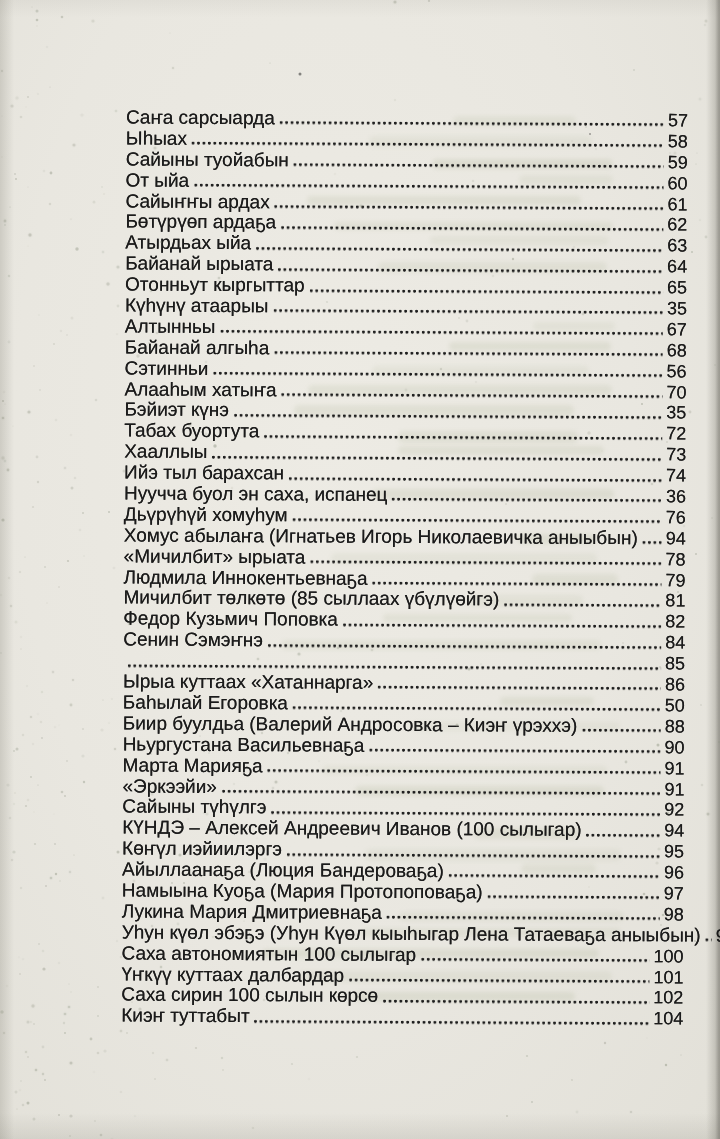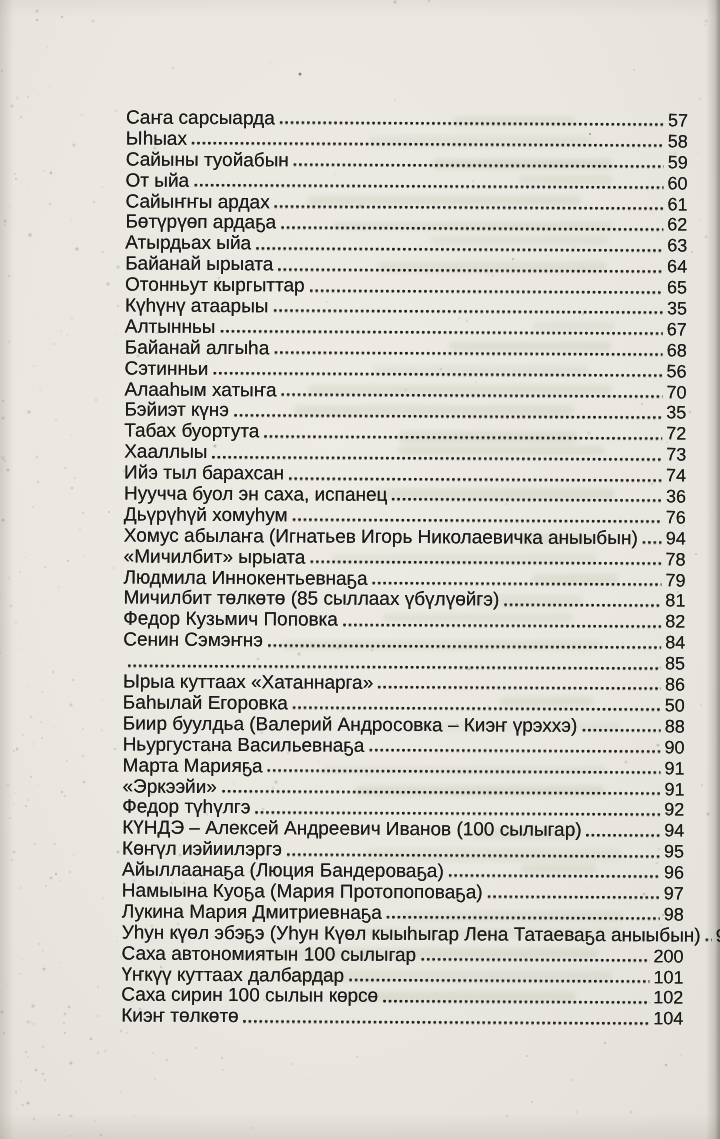--- a/index.html
+++ b/index.html
@@ -301,21 +301,21 @@
     <span class="n">91</span>
   </div>
 
   <div class="row">
     <span class="t">«Эркээйи»</span>
     <span class="leader"></span>
     <span class="n">91</span>
   </div>
 
   <div class="row">
-    <span class="t">Федор түһүлгэ</span>
+    <span class="t">Сайыны түһүлгэ</span>
     <span class="leader"></span>
     <span class="n">92</span>
   </div>
 
   <div class="row">
     <span class="t">КҮНДЭ – Алексей Андреевич Иванов (100 сылыгар)</span>
     <span class="leader"></span>
     <span class="n">94</span>
   </div>
 
@@ -345,37 +345,37 @@
 
   <div class="row">
     <span class="t">Уһун күөл эбэҕэ (Уһун Күөл кыыһыгар Лена Татаеваҕа аныыбын)</span>
     <span class="leader"></span>
     <span class="n">99</span>
   </div>
 
   <div class="row">
     <span class="t">Саха автономиятын 100 сылыгар</span>
     <span class="leader"></span>
-    <span class="n">200</span>
+    <span class="n">100</span>
   </div>
 
   <div class="row">
     <span class="t">Үҥкүү куттаах далбардар</span>
     <span class="leader"></span>
     <span class="n">101</span>
   </div>
 
   <div class="row">
     <span class="t">Саха сирин 100 сылын көрсө</span>
     <span class="leader"></span>
     <span class="n">102</span>
   </div>
 
   <div class="row">
-    <span class="t">Киэҥ төлкөтө</span>
+    <span class="t">Киэҥ туттабыт</span>
     <span class="leader"></span>
     <span class="n">104</span>
   </div>
 </div>
   <div class="noise" id="noise">
       <div class="speck" style="box-shadow: rgba(134, 140, 122, 0.21) 123px 937px 0px -0.2px, rgba(134, 140, 122, 0.32) 42px 1073px 1px 0.2px, rgba(134, 140, 122, 0.22) 97px 1015px 0px 0px, rgba(134, 140, 122, 0.26) 41px 737px 0px 0px, rgba(134, 140, 122, 0.29) 1px 1011px 0px 0.7px, rgba(134, 140, 122, 0.13) 101px 186px 0px -0.1px, rgba(134, 140, 122, 0.35) 58px 1114px 0px 0px, rgba(134, 140, 122, 0.11) 25px 106px 0px -0.4px, rgba(134, 140, 122, 0.19) 66px 334px 0px -0.2px, rgba(134, 140, 122, 0.11) 32px 743px 1px 0.1px, rgba(134, 140, 122, 0.24) 137px 355px 0px 0.7px, rgba(134, 140, 122, 0.18) 19px 973px 0px 0px, rgba(134, 140, 122, 0.21) 102px 251px 1px 0.2px, rgba(134, 140, 122, 0.33) 107px 283px 1px 0.7px, rgba(134, 140, 122, 0.12) 126px 457px 0px -0.3px, rgba(134, 140, 122, 0.12) 46px 46px 1px 0px, rgba(134, 140, 122, 0.35) 43px 968px 0px 0.6px, rgba(134, 140, 122, 0.15) 46px 602px 0px -0.3px, rgba(134, 140, 122, 0.21) 42px 950px 1px -0.1px, rgba(134, 140, 122, 0.23) 2px 457px 1px 0.7px, rgba(134, 140, 122, 0.18) 174px 770px 0px 0px, rgba(134, 140, 122, 0.32) 9px 206px 0px -0.4px, rgba(134, 140, 122, 0.25) 34px 843px 0px 0.1px, rgba(134, 140, 122, 0.14) 15px 621px 1px 0.5px, rgba(134, 140, 122, 0.18) 4px 403px 0px -0.4px, rgba(134, 140, 122, 0.18) 74px 477px 1px 0.1px, rgba(134, 140, 122, 0.29) 27px 799px 1px -0.2px, rgba(134, 140, 122, 0.28) 68px 983px 0px -0.5px, rgba(134, 140, 122, 0.13) 20px 1080px 0px -0.1px, rgba(134, 140, 122, 0.37) 50px 877px 1px 0.3px, rgba(134, 140, 122, 0.37) 36px 19px 0px 0.3px, rgba(134, 140, 122, 0.29) 19px 1089px 1px -0.4px, rgba(134, 140, 122, 0.34) 148px 342px 0px -0.2px, rgba(134, 140, 122, 0.11) 101px 729px 0px 0.6px, rgba(134, 140, 122, 0.38) 2px 519px 0px 0.6px, rgba(134, 140, 122, 0.31) 154px 147px 1px 0.6px, rgba(134, 140, 122, 0.11) 36px 25px 0px -0.2px, rgba(134, 140, 122, 0.18) 18px 956px 1px -0.5px, rgba(134, 140, 122, 0.17) 20px 648px 0px -0.3px, rgba(134, 140, 122, 0.31) 22px 958px 1px -0.4px, rgba(134, 140, 122, 0.2) 97px 1052px 0px 0.3px, rgba(134, 140, 122, 0.41) 41px 691px 1px -0.3px, rgba(134, 140, 122, 0.11) 14px 792px 1px 0px, rgba(134, 140, 122, 0.2) 27px 1056px 0px -0.1px, rgba(134, 140, 122, 0.26) 111px 1139px 1px 0.5px, rgba(134, 140, 122, 0.18) 20px 116px 0px 0.3px, rgba(134, 140, 122, 0.13) 7px 784px 0px 0.6px, rgba(134, 140, 122, 0.21) 115px 110px 1px 0.3px, rgba(134, 140, 122, 0.38) 50px 172px 0px 0.4px, rgba(134, 140, 122, 0.25) 14px 173px 0px 0px, rgba(134, 140, 122, 0.23) 37px 481px 0px 0.2px, rgba(134, 140, 122, 0.28) 13px 750px 0px -0.1px, rgba(134, 140, 122, 0.38) 195px 492px 1px 0.1px, rgba(134, 140, 122, 0.29) 49px 203px 1px 0.1px, rgba(134, 140, 122, 0.4) 116px 940px 1px -0.4px, rgba(134, 140, 122, 0.4) 70px 1062px 1px 0.5px, rgba(134, 140, 122, 0.13) 8px 341px 0px 0.4px, rgba(134, 140, 122, 0.2) 92px 20px 1px 0.6px, rgba(134, 140, 122, 0.14) 93px 1071px 1px -0.3px, rgba(134, 140, 122, 0.1) 38px 314px 0px -0.2px, rgba(134, 140, 122, 0.21) 0px 594px 1px -0.3px, rgba(134, 140, 122, 0.19) 58px 962px 1px -0.2px, rgba(134, 140, 122, 0.27) 120px 956px 1px -0.1px, rgba(134, 140, 122, 0.11) 81px 114px 1px 0.6px, rgba(134, 140, 122, 0.13) 104px 1050px 0px 0.6px, rgba(134, 140, 122, 0.29) 16px 1108px 0px -0.4px, rgba(134, 140, 122, 0.31) 233px 783px 1px -0.3px, rgba(134, 140, 122, 0.21) 4px 224px 0px -0.1px, rgba(134, 140, 122, 0.32) 30px 776px 0px -0.1px, rgba(134, 140, 122, 0.1) 33px 811px 1px -0.3px, rgba(134, 140, 122, 0.34) 49px 86px 0px -0.5px, rgba(134, 140, 122, 0.4) 30px 716px 1px -0.1px, rgba(134, 140, 122, 0.4) 7px 469px 1px 0.4px, rgba(134, 140, 122, 0.15) 133px 880px 0px 0.4px, rgba(134, 140, 122, 0.3) 171px 882px 0px -0.1px, rgba(134, 140, 122, 0.26) 195px 1047px 0px 0.1px, rgba(134, 140, 122, 0.32) 66px 760px 0px -0.2px, rgba(134, 140, 122, 0.34) 67px 560px 0px 0.1px, rgba(134, 140, 122, 0.1) 113px 567px 1px 0.3px, rgba(134, 140, 122, 0.33) 24px 556px 0px -0.5px, rgba(134, 140, 122, 0.18) 103px 193px 1px -0.2px, rgba(134, 140, 122, 0.1) 6px 985px 1px 0px, rgba(134, 140, 122, 0.27) 10px 605px 1px 0.2px, rgba(134, 140, 122, 0.17) 125px 242px 1px 0.2px, rgba(134, 140, 122, 0.17) 117px 305px 0px 0.4px, rgba(134, 140, 122, 0.36) 83px 781px 0px 0.2px, rgba(134, 140, 122, 0.26) 210px 313px 0px -0.3px, rgba(134, 140, 122, 0.39) 128px 623px 1px 0.1px, rgba(134, 140, 122, 0.41) 27px 1102px 0px 0.5px, rgba(134, 140, 122, 0.19) 36px 456px 0px 0.4px, rgba(134, 140, 122, 0.23) 39px 389px 0px -0.2px, rgba(134, 140, 122, 0.34) 162px 703px 1px 0.7px, rgba(134, 140, 122, 0.19) 32px 506px 0px 0.1px, rgba(134, 140, 122, 0.12) 16px 97px 1px 0.7px, rgba(134, 140, 122, 0.18) 27px 186px 0px -0.4px, rgba(134, 140, 122, 0.16) 93px 201px 0px 0.5px, rgba(134, 140, 122, 0.11) 8px 577px 0px 0.3px, rgba(134, 140, 122, 0.39) 25px 1051px 1px -0.1px, rgba(134, 140, 122, 0.25) 58px 586px 0px -0.2px, rgba(134, 140, 122, 0.2) 53px 343px 0px 0px, rgba(134, 140, 122, 0.36) 108px 511px 0px 0px, rgba(134, 140, 122, 0.4) 97px 986px 0px -0.3px, rgba(134, 140, 122, 0.22) 13px 851px 0px 0.6px, rgba(134, 140, 122, 0.3) 117px 266px 1px 0.6px, rgba(134, 140, 122, 0.28) 0px 652px 0px -0.3px, rgba(134, 140, 122, 0.31) 64px 795px 0px 0px, rgba(134, 140, 122, 0.24) 52px 671px 1px 0.2px, rgba(134, 140, 122, 0.14) 83px 555px 0px -0.3px, rgba(134, 140, 122, 0.36) 64px 1013px 1px 0.3px, rgba(134, 140, 122, 0.18) 15px 1091px 0px 0.5px, rgba(134, 140, 122, 0.34) 64px 1032px 0px 0px, rgba(134, 140, 122, 0.11) 71px 317px 0px 0.5px, rgba(134, 140, 122, 0.38) 72px 679px 1px 0px, rgba(134, 140, 122, 0.33) 70px 218px 1px -0.4px, rgba(134, 140, 122, 0.21) 26px 685px 1px -0.3px, rgba(134, 140, 122, 0.22) 33px 1118px 0px 0.5px, rgba(134, 140, 122, 0.38) 156px 332px 1px -0.1px, rgba(134, 140, 122, 0.4) 2px 417px 1px 0.3px, rgba(134, 140, 122, 0.33) 8px 275px 1px 0.1px, rgba(134, 140, 122, 0.39) 55px 873px 0px 0.2px, rgba(134, 140, 122, 0.36) 37px 784px 0px -0.4px, rgba(134, 140, 122, 0.17) 42px 1046px 0px 0.4px, rgba(134, 140, 122, 0.38) 28px 411px 1px 0.6px, rgba(134, 140, 122, 0.12) 37px 93px 1px -0.1px, rgba(134, 140, 122, 0.33) 61px 16px 0px 0.3px, rgba(134, 140, 122, 0.16) 12px 425px 1px -0.5px, rgba(134, 140, 122, 0.33) 15px 178px 0px 0.1px, rgba(134, 140, 122, 0.11) 1px 156px 1px -0.3px, rgba(134, 140, 122, 0.21) 4px 460px 1px 0.2px, rgba(134, 140, 122, 0.27) 27px 96px 0px -0.1px, rgba(134, 140, 122, 0.38) 130px 154px 1px -0.1px, rgba(134, 140, 122, 0.19) 33px 1023px 0px -0.1px, rgba(134, 140, 122, 0.26) 71px 487px 0px 0.5px, rgba(134, 140, 122, 0.22) 19px 571px 1px 0px, rgba(134, 140, 122, 0.34) 3px 1032px 1px 0px, rgba(134, 140, 122, 0.38) 76px 248px 0px 0.7px, rgba(134, 140, 122, 0.39) 2px 400px 0px 0px, rgba(134, 140, 122, 0.34) 43px 170px 1px -0.3px, rgba(134, 140, 122, 0.38) 4px 220px 1px 0.4px, rgba(134, 140, 122, 0.14) 1px 115px 0px -0.4px, rgba(134, 140, 122, 0.26) 59px 880px 0px -0.3px, rgba(134, 140, 122, 0.26) 70px 1115px 0px 0.6px, rgba(134, 140, 122, 0.22) 37px 713px 1px -0.4px, rgba(134, 140, 122, 0.4) 29px 234px 1px 0.7px, rgba(134, 140, 122, 0.31) 33px 365px 0px -0.3px, rgba(134, 140, 122, 0.11) 20px 636px 1px -0.1px, rgba(134, 140, 122, 0.17) 130px 848px 0px -0.3px, rgba(134, 140, 122, 0.23) 123px 470px 0px 0.5px, rgba(134, 140, 122, 0.26) 11px 105px 1px 0.6px, rgba(134, 140, 122, 0.14) 27px 245px 1px -0.4px, rgba(134, 140, 122, 0.38) 480px 663px 1px -0.5px, rgba(134, 140, 122, 0.28) 487px 705px 0px -0.3px, rgba(134, 140, 122, 0.17) 231px 487px 1px 0px, rgba(134, 140, 122, 0.39) 340px 710px 1px -0.2px, rgba(134, 140, 122, 0.34) 456px 724px 0px 0.5px, rgba(134, 140, 122, 0.42) 665px 1064px 0px 0.2px, rgba(134, 140, 122, 0.35) 630px 1111px 1px 0.1px, rgba(134, 140, 122, 0.11) 264px 858px 1px 0.6px, rgba(134, 140, 122, 0.3) 61px 791px 0px 0.3px, rgba(134, 140, 122, 0.17) 169px 32px 0px -0.4px, rgba(134, 140, 122, 0.4) 155px 804px 1px 0.2px, rgba(134, 140, 122, 0.18) 205px 433px 0px 0.5px, rgba(134, 140, 122, 0.15) 205px 361px 1px 0.3px, rgba(134, 140, 122, 0.31) 134px 1115px 1px -0.4px, rgba(134, 140, 122, 0.21) 356px 1056px 0px 0.1px, rgba(134, 140, 122, 0.28) 711px 517px 0px -0.3px, rgba(134, 140, 122, 0.31) 604px 1042px 0px 0.2px, rgba(134, 140, 122, 0.17) 701px 784px 0px 0.3px, rgba(134, 140, 122, 0.33) 257px 658px 1px 0.3px, rgba(134, 140, 122, 0.37) 160px 241px 0px 0.1px, rgba(134, 140, 122, 0.42) 214px 445px 0px 0.7px, rgba(134, 140, 122, 0.29) 458px 317px 0px -0.2px, rgba(134, 140, 122, 0.18) 326px 301px 0px 0.1px, rgba(134, 140, 122, 0.4) 9px 817px 1px -0.2px, rgba(134, 140, 122, 0.37) 298px 653px 1px 0.6px, rgba(134, 140, 122, 0.41) 337px 647px 1px 0.1px, rgba(134, 140, 122, 0.28) 585px 126px 0px -0.2px, rgba(134, 140, 122, 0.18) 60px 330px 1px -0.1px, rgba(134, 140, 122, 0.24) 659px 666px 0px 0px, rgba(134, 140, 122, 0.28) 669px 152px 1px -0.3px, rgba(134, 140, 122, 0.33) 90px 1038px 0px 0.4px, rgba(134, 140, 122, 0.13) 58px 724px 1px -0.5px, rgba(134, 140, 122, 0.12) 576px 1111px 1px 0.4px, rgba(134, 140, 122, 0.23) 31px 6px 0px -0.4px, rgba(134, 140, 122, 0.23) 3px 391px 1px -0.3px, rgba(134, 140, 122, 0.32) 269px 62px 0px -0.4px, rgba(134, 140, 122, 0.27) 526px 1055px 0px 0.1px, rgba(134, 140, 122, 0.19) 272px 787px 1px 0.3px, rgba(134, 140, 122, 0.24) 440px 368px 0px 0.2px, rgba(134, 140, 122, 0.19) 189px 424px 1px 0.7px, rgba(134, 140, 122, 0.24) 571px 1079px 0px -0.1px, rgba(134, 140, 122, 0.23) 696px 152px 0px -0.4px, rgba(134, 140, 122, 0.11) 574px 939px 0px -0.4px, rgba(134, 140, 122, 0.15) 312px 575px 0px 0.5px, rgba(134, 140, 122, 0.3) 625px 761px 0px 0.4px, rgba(134, 140, 122, 0.41) 1px 70px 1px -0.1px, rgba(134, 140, 122, 0.21) 245px 414px 0px 0px, rgba(134, 140, 122, 0.2) 588px 432px 0px 0.7px, rgba(134, 140, 122, 0.28) 55px 419px 1px -0.2px, rgba(134, 140, 122, 0.23) 70px 434px 1px -0.3px, rgba(134, 140, 122, 0.37) 44px 566px 0px -0.2px, rgba(134, 140, 122, 0.4) 40px 721px 1px -0.3px, rgba(134, 140, 122, 0.13) 646px 1037px 1px -0.4px, rgba(134, 140, 122, 0.15) 394px 99px 1px 0px, rgba(134, 140, 122, 0.11) 165px 407px 0px -0.2px, rgba(134, 140, 122, 0.22) 366px 774px 1px -0.2px, rgba(134, 140, 122, 0.35) 150px 290px 1px 0.1px, rgba(134, 140, 122, 0.2) 660px 924px 0px 0px, rgba(134, 140, 122, 0.25) 622px 642px 0px -0.2px, rgba(134, 140, 122, 0.2) 334px 173px 1px -0.3px, rgba(134, 140, 122, 0.34) 79px 529px 1px -0.3px, rgba(134, 140, 122, 0.2) 151px 793px 1px 0.5px, rgba(134, 140, 122, 0.14) 405px 389px 1px 0.4px, rgba(134, 140, 122, 0.33) 287px 752px 1px 0px, rgba(134, 140, 122, 0.19) 22px 1104px 0px 0.3px, rgba(134, 140, 122, 0.29) 95px 399px 1px 0px, rgba(134, 140, 122, 0.32) 492px 275px 1px -0.2px, rgba(134, 140, 122, 0.3) 36px 10px 0px 0.5px, rgba(134, 140, 122, 0.33) 116px 333px 1px -0.4px, rgba(134, 140, 122, 0.17) 573px 246px 1px 0px, rgba(134, 140, 122, 0.39) 394px 1px 1px 0.6px, rgba(134, 140, 122, 0.28) 157px 560px 0px -0.1px, rgba(134, 140, 122, 0.39) 172px 67px 1px -0.1px, rgba(134, 140, 122, 0.28) 100px 1134px 0px 0.3px, rgba(134, 140, 122, 0.19) 64px 467px 1px 0.3px, rgba(134, 140, 122, 0.3) 428px 0px 0px 0.1px, rgba(134, 140, 122, 0.11) 588px 886px 0px -0.2px, rgba(134, 140, 122, 0.15) 507px 561px 0px -0.4px, rgba(134, 140, 122, 0.2) 274px 181px 0px -0.5px, rgba(134, 140, 122, 0.31) 73px 144px 1px 0.6px, rgba(134, 140, 122, 0.34) 531px 1101px 0px -0.1px, rgba(134, 140, 122, 0.33) 108px 722px 1px -0.5px, rgba(134, 140, 122, 0.25) 371px 649px 1px 0.3px, rgba(134, 140, 122, 0.33) 82px 512px 0px -0.1px, rgba(134, 140, 122, 0.11) 601px 450px 1px -0.3px, rgba(134, 140, 122, 0.32) 70px 704px 1px 0.4px, rgba(134, 140, 122, 0.12) 124px 785px 1px 0.1px, rgba(134, 140, 122, 0.22) 633px 69px 0px 0px, rgba(134, 140, 122, 0.17) 571px 140px 0px -0.3px, rgba(134, 140, 122, 0.17) 466px 320px 0px 0.4px, rgba(134, 140, 122, 0.28) 570px 1021px 1px 0px, rgba(134, 140, 122, 0.4) 468px 668px 0px 0.5px, rgba(134, 140, 122, 0.13) 102px 897px 1px 0.3px, rgba(134, 140, 122, 0.38) 699px 219px 1px -0.4px, rgba(134, 140, 122, 0.14) 595px 148px 1px 0px, rgba(134, 140, 122, 0.34) 269px 154px 0px -0.5px, rgba(134, 140, 122, 0.36) 68px 1006px 1px 0.3px, rgba(134, 140, 122, 0.34) 218px 277px 1px 0.3px, rgba(134, 140, 122, 0.4) 360px 205px 1px 0.6px, rgba(134, 140, 122, 0.41) 657px 744px 0px 0.5px, rgba(134, 140, 122, 0.14) 475px 381px 1px -0.1px, rgba(134, 140, 122, 0.2) 212px 936px 1px 0px, rgba(134, 140, 122, 0.25) 582px 313px 0px 0.4px, rgba(134, 140, 122, 0.39) 38px 943px 0px -0.3px, rgba(134, 140, 122, 0.41) 472px 180px 1px -0.2px, rgba(134, 140, 122, 0.3) 506px 1115px 0px 0px, rgba(134, 140, 122, 0.33) 505px 503px 0px -0.2px, rgba(134, 140, 122, 0.27) 262px 808px 1px 0.3px, rgba(134, 140, 122, 0.21) 705px 236px 0px 0.4px, rgba(134, 140, 122, 0.4) 512px 258px 0px 0.2px, rgba(134, 140, 122, 0.29) 102px 699px 0px -0.4px, rgba(134, 140, 122, 0.31) 318px 760px 1px -0.4px, rgba(134, 140, 122, 0.38) 114px 748px 1px 0.1px, rgba(134, 140, 122, 0.2) 69px 1135px 0px 0px, rgba(134, 140, 122, 0.13) 308px 1078px 1px -0.3px, rgba(134, 140, 122, 0.2) 291px 1063px 0px 0.1px, rgba(134, 140, 122, 0.38) 126px 1032px 0px -0.3px, rgba(134, 140, 122, 0.25) 139px 1008px 0px 0.6px, rgba(134, 140, 122, 0.19) 151px 925px 0px 0.3px, rgba(134, 140, 122, 0.24) 166px 1059px 1px 0.3px, rgba(134, 140, 122, 0.2) 252px 1127px 1px 0.1px, rgba(134, 140, 122, 0.22) 152px 1052px 1px 0px, rgba(134, 140, 122, 0.18) 214px 851px 0px 0.3px, rgba(134, 140, 122, 0.16) 177px 923px 0px 0.4px, rgba(134, 140, 122, 0.33) 44px 1079px 0px -0.1px, rgba(134, 140, 122, 0.22) 187px 818px 1px -0.4px, rgba(134, 140, 122, 0.25) 54px 843px 0px 0px, rgba(134, 140, 122, 0.13) 235px 929px 0px -0.3px, rgba(134, 140, 122, 0.19) 82px 728px 0px 0px, rgba(134, 140, 122, 0.36) 183px 882px 0px 0px, rgba(134, 140, 122, 0.1) 53px 813px 1px -0.4px, rgba(134, 140, 122, 0.27) 25px 805px 0px 0.1px, rgba(134, 140, 122, 0.33) 203px 812px 1px -0.2px, rgba(134, 140, 122, 0.25) 11px 859px 1px 0.1px, rgba(134, 140, 122, 0.29) 222px 1069px 0px -0.2px, rgba(134, 140, 122, 0.18) 204px 783px 1px 0.3px, rgba(134, 140, 122, 0.31) 32px 1005px 1px 0.7px, rgba(134, 140, 122, 0.25) 27px 1021px 1px 0.5px, rgba(134, 140, 122, 0.3) 54px 726px 1px -0.4px, rgba(134, 140, 122, 0.23) 20px 887px 1px -0.1px, rgba(134, 140, 122, 0.31) 157px 891px 1px -0.3px, rgba(134, 140, 122, 0.3) 263px 999px 1px 0px, rgba(134, 140, 122, 0.39) 250px 937px 0px 0.5px, rgba(134, 140, 122, 0.12) 148px 765px 0px -0.4px, rgba(134, 140, 122, 0.18) 231px 723px 0px 0px, rgba(134, 140, 122, 0.3) 16px 748px 0px 0.5px, rgba(134, 140, 122, 0.4) 275px 781px 1px 0.5px, rgba(134, 140, 122, 0.29) 173px 788px 0px -0.1px, rgba(134, 140, 122, 0.23) 261px 732px 0px 0.2px, rgba(134, 140, 122, 0.34) 162px 788px 1px -0.4px, rgba(134, 140, 122, 0.31) 45px 885px 0px -0.1px, rgba(134, 140, 122, 0.33) 221px 1057px 1px 0px, rgba(134, 140, 122, 0.15) 120px 1091px 1px 0.1px, rgba(134, 140, 122, 0.19) 63px 1022px 0px 0.2px, rgba(134, 140, 122, 0.13) 208px 752px 0px 0px, rgba(134, 140, 122, 0.33) 73px 854px 0px -0.4px, rgba(134, 140, 122, 0.33) 281px 681px 0px -0.4px, rgba(134, 140, 122, 0.15) 30px 1021px 1px -0.1px, rgba(134, 140, 122, 0.31) 131px 1001px 0px -0.4px, rgba(134, 140, 122, 0.38) 117px 851px 0px 0.5px, rgba(134, 140, 122, 0.36) 160px 966px 1px 0.2px, rgba(134, 140, 122, 0.41) 35px 1069px 1px 0.3px, rgba(134, 140, 122, 0.26) 120px 1030px 1px 0.3px, rgba(134, 140, 122, 0.34) 154px 1078px 0px -0.3px, rgba(134, 140, 122, 0.12) 111px 698px 1px -0.1px, rgba(134, 140, 122, 0.28) 196px 973px 1px -0.4px, rgba(134, 140, 122, 0.13) 82px 755px 0px 0.6px, rgba(134, 140, 122, 0.37) 179px 854px 0px 0.6px, rgba(134, 140, 122, 0.37) 199px 735px 0px -0.4px, rgba(134, 140, 122, 0.25) 69px 871px 1px 0.2px, rgba(134, 140, 122, 0.16) 70px 991px 0px -0.3px, rgba(134, 140, 122, 0.35) 248px 871px 1px -0.2px, rgba(134, 140, 122, 0.12) 13px 803px 1px 0.1px, rgba(134, 140, 122, 0.29) 243px 920px 0px -0.5px, rgba(134, 140, 122, 0.18) 256px 837px 1px -0.5px, rgba(134, 140, 122, 0.37) 150px 753px 0px -0.3px, rgba(134, 140, 122, 0.21) 22px 734px 1px 0.1px, rgba(134, 140, 122, 0.16) 94px 1120px 0px 0px, rgba(134, 140, 122, 0.17) 206px 813px 0px 0.6px, rgba(134, 140, 122, 0.19) 293px 828px 1px 0.3px, rgba(134, 140, 122, 0.36) 662px 914px 0px 0.3px, rgba(134, 140, 122, 0.15) 658px 848px 0px 0.6px, rgba(134, 140, 122, 0.42) 641px 403px 0px 0px, rgba(134, 140, 122, 0.26) 669px 335px 1px -0.3px, rgba(134, 140, 122, 0.16) 656px 862px 0px 0.6px, rgba(134, 140, 122, 0.35) 683px 525px 1px -0.3px, rgba(134, 140, 122, 0.35) 680px 1054px 0px -0.4px, rgba(134, 140, 122, 0.37) 691px 251px 0px 0px, rgba(134, 140, 122, 0.4) 680px 391px 1px -0.2px, rgba(134, 140, 122, 0.17) 674px 241px 1px 0px, rgba(134, 140, 122, 0.21) 704px 24px 1px -0.1px, rgba(134, 140, 122, 0.36) 651px 483px 1px 0.1px, rgba(134, 140, 122, 0.41) 718px 741px 0px -0.3px, rgba(134, 140, 122, 0.16) 674px 152px 1px 0.5px, rgba(134, 140, 122, 0.25) 689px 411px 0px 0.4px, rgba(134, 140, 122, 0.38) 643px 893px 0px 0.3px, rgba(134, 140, 122, 0.3) 695px 163px 0px -0.4px, rgba(134, 140, 122, 0.39) 707px 813px 1px 0.5px, rgba(134, 140, 122, 0.15) 666px 982px 0px 0.3px, rgba(134, 140, 122, 0.26) 674px 727px 0px -0.4px, rgba(134, 140, 122, 0.24) 705px 20px 1px 0.5px, rgba(134, 140, 122, 0.13) 699px 98px 1px 0.5px, rgba(134, 140, 122, 0.26) 670px 329px 0px -0.3px, rgba(134, 140, 122, 0.39) 695px 553px 0px -0.1px, rgba(134, 140, 122, 0.14) 714px 364px 0px -0.1px, rgba(134, 140, 122, 0.16) 700px 704px 0px 0.1px, rgba(134, 140, 122, 0.41) 694px 940px 0px -0.1px, rgba(134, 140, 122, 0.2) 666px 441px 0px 0px, rgba(134, 140, 122, 0.3) 677px 591px 0px 0px, rgba(134, 140, 122, 0.33) 667px 812px 0px 0.5px, rgba(45, 45, 45, 0.55) 299px 73px 0px 0.5px, rgba(55, 55, 55, 0.45) 589px 133px 0px 0px;"></div>
     </div>
 </div>
 
 </body></html>

